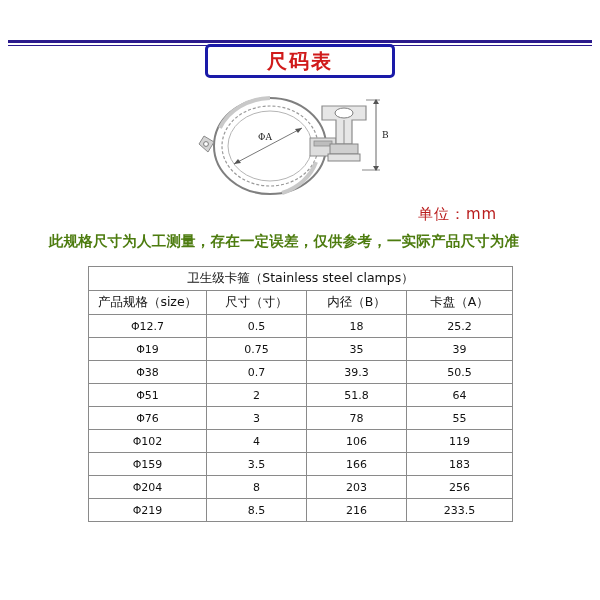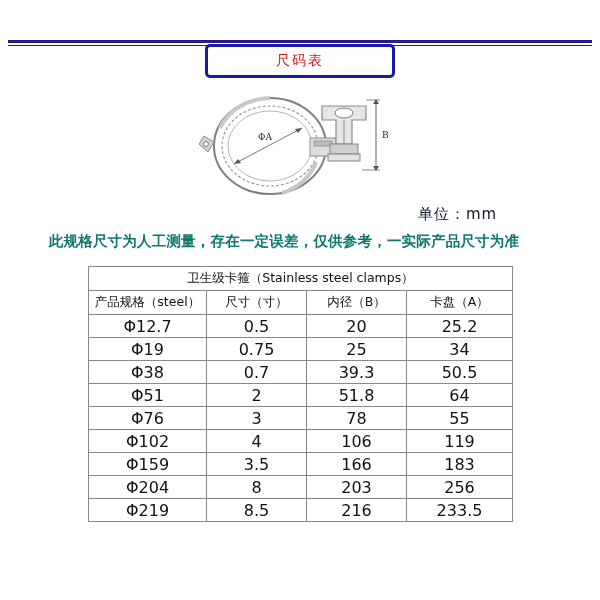--- a/index.html
+++ b/index.html
@@ -45,54 +45,54 @@
     background: #ffffff;
     border: 3px solid #1a1aa8;
     border-radius: 5px;
     box-sizing: border-box;
     display: flex;
     align-items: center;
     justify-content: center;
   }
   .title-text {
     color: #d01a1a;
-    font-size: 14px;
-    font-weight: normal;
+    font-size: 20px;
+    font-weight: bold;
     letter-spacing: 2px;
     font-family: "DejaVu Sans", sans-serif;
   }
 
   
   .diagram {
     position: absolute;
     left: 190px;
     top: 78px;
     width: 230px;
     height: 130px;
   }
   .unit-label {
     position: absolute;
     left: 418px;
     top: 205px;
     font-size: 15px;
-    color: #0f172a;
+    color: #b91c1c;
     font-family: "DejaVu Sans", sans-serif;
     letter-spacing: 1px;
   }
 
   
   .note {
     position: absolute;
     top: 232px;
     left: 0;
     width: 568px;
     text-align: center;
     font-size: 14.5px;
     font-weight: bold;
-    color: #0f766e;
+    color: #4d7c0f;
     font-family: "DejaVu Sans", sans-serif;
     letter-spacing: 0.2px;
   }
 
   
   .table-wrap {
     position: absolute;
     left: 88px;
     top: 266px;
     width: 424px;
@@ -101,21 +101,21 @@
     border-collapse: collapse;
     width: 424px;
     table-layout: fixed;
     border-radius: 30px;
   }
   table.spec td {
     border: 1px solid #8a8a8a;
     height: 22px;
     text-align: center;
     vertical-align: middle;
-    font-size: 16px;
+    font-size: 11px;
     color: #111;
     font-family: "DejaVu Sans", sans-serif;
     padding: 0;
   }
   table.spec tr.caption td {
     font-size: 12.5px;
     height: 23px;
   }
   table.spec tr.head td {
     font-size: 12.5px;
@@ -192,36 +192,36 @@
       <col class="col-a">
         <col class="col-b">
         <col class="col-c">
         <col class="col-d">
     </colgroup>
     <tbody>
       <tr class="caption">
         <td colspan="4">卫生级卡箍（Stainless steel clamps）</td>
       </tr>
       <tr class="head">
-        <td>产品规格（steel）</td>
+        <td>产品规格（size）</td>
         <td>尺寸（寸）</td>
         <td>内径（B）</td>
         <td>卡盘（A）</td>
       </tr>
       <tr>
         <td>Φ12.7</td>
         <td>0.5</td>
-        <td>20</td>
+        <td>18</td>
         <td>25.2</td>
       </tr>
       <tr>
         <td>Φ19</td>
         <td>0.75</td>
-        <td>25</td>
-        <td>34</td>
+        <td>35</td>
+        <td>39</td>
       </tr>
       <tr>
         <td>Φ38</td>
         <td>0.7</td>
         <td>39.3</td>
         <td>50.5</td>
       </tr>
       <tr>
         <td>Φ51</td>
         <td>2</td>

